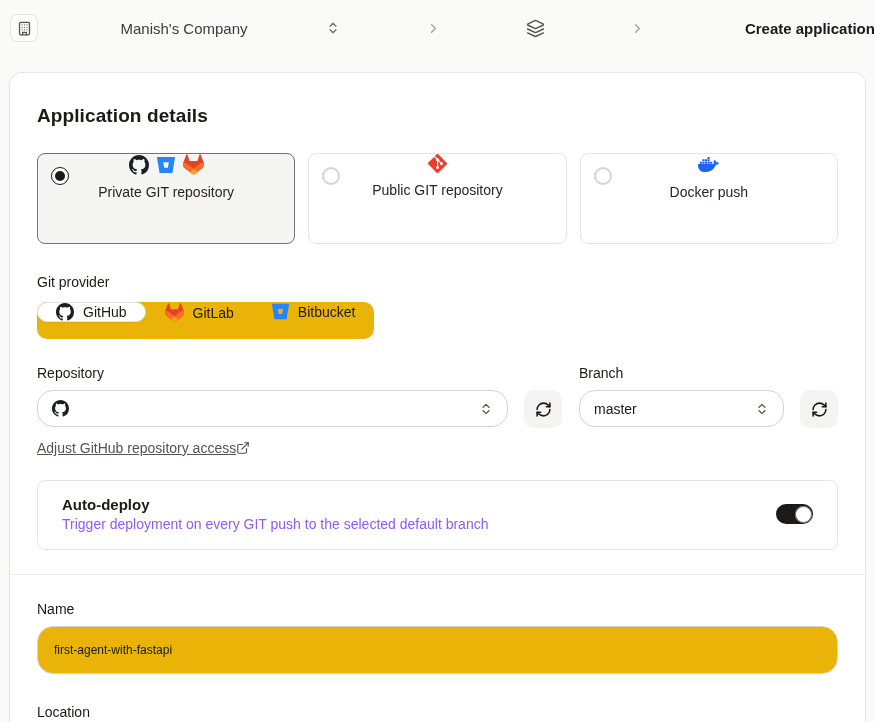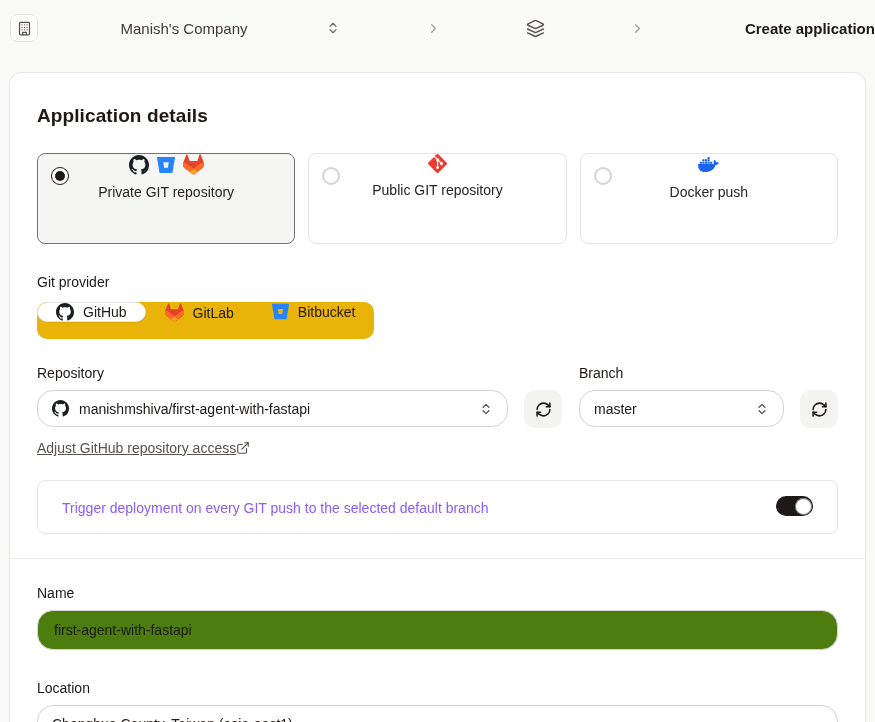--- a/index.html
+++ b/index.html
@@ -103,22 +103,22 @@
     background:#1c1917; flex-shrink:0; cursor:pointer;
   }
   .toggle::after {
     content:""; position:absolute; top:1.5px; right:1.5px; width:17px; height:17px;
     border-radius:50%; background:#fff; box-shadow:inset 0 0 0 1px rgba(0,0,0,.55);
   }
 
   .divider { margin:24px -27px 0 -27px; border-top:1px solid #edebea; }
 
   .text-input {
-    width:100%; height:40px; border:1px solid #d6d3d1; border-radius:16px;
-    padding:0 16px; font-size:14px; color:#1c1917; background:#4d7c0f;
+    width:100%; height:48px; border:1px solid #d6d3d1; border-radius:16px;
+    padding:0 16px; font-size:12px; color:#1c1917; background:#eab308;
     font-family:"Liberation Sans", sans-serif; outline:none;
   }
   .mt-26 { margin-top:26px; }
 </style>
 </head>
 <body>
 
 <header class="topbar">
   <button class="org-btn">
     <span>
@@ -257,21 +257,20 @@
   <div class="rb-row">
     <div class="rb-col-left">
       <div class="rb-label">Repository</div>
       <div class="control-row">
         <div class="select">
           <span>
             <svg width="17" height="17" viewBox="0 0 16 16" fill="#1b1f23">
                 <path d="M8 0C3.58 0 0 3.58 0 8c0 3.54 2.29 6.53 5.47 7.59.4.07.55-.17.55-.38 0-.19-.01-.82-.01-1.49-2.01.37-2.53-.49-2.69-.94-.09-.23-.48-.94-.82-1.13-.28-.15-.68-.52-.01-.53.63-.01 1.08.58 1.23.82.72 1.21 1.87.87 2.33.66.07-.52.28-.87.51-1.07-1.78-.2-3.64-.89-3.64-3.95 0-.87.31-1.59.82-2.15-.08-.2-.36-1.02.08-2.12 0 0 .67-.21 2.2.82.64-.18 1.32-.27 2-.27s1.36.09 2 .27c1.53-1.04 2.2-.82 2.2-.82.44 1.1.16 1.92.08 2.12.51.56.82 1.27.82 2.15 0 3.07-1.87 3.75-3.65 3.95.29.25.54.73.54 1.48 0 1.07-.01 1.93-.01 2.2 0 .21.15.46.55.38A8.012 8.012 0 0 0 16 8c0-4.42-3.58-8-8-8z"></path>
               </svg>
           </span>
-          <span class="select-text">manishmshiva/first-agent-with-fastapi</span>
           <span class="chev">
             <svg width="14" height="14" viewBox="0 0 24 24" fill="none" stroke="currentColor" stroke-width="2.2" stroke-linecap="round" stroke-linejoin="round">
                 <path d="m7 15 5 5 5-5"></path>
                 <path d="m7 9 5-5 5 5"></path>
               </svg>
           </span>
         </div>
         <button class="refresh-btn">
           <span>
             <svg width="17" height="17" viewBox="0 0 24 24" fill="none" stroke="currentColor" stroke-width="2.2" stroke-linecap="round" stroke-linejoin="round">
@@ -317,20 +316,21 @@
               </svg>
           </span>
         </button>
       </div>
     </div>
   </div>
 
   
   <div class="autodeploy">
     <div>
+      <div class="ad-title">Auto-deploy</div>
       <div class="ad-desc">Trigger deployment on every GIT push to the selected default branch</div>
     </div>
     <span class="toggle"></span>
   </div>
 
   <div class="divider"></div>
 
   
   <div class="field-label mt-26" style="margin-top:26px;">Name</div>
   <div style="margin-top:9px;">

